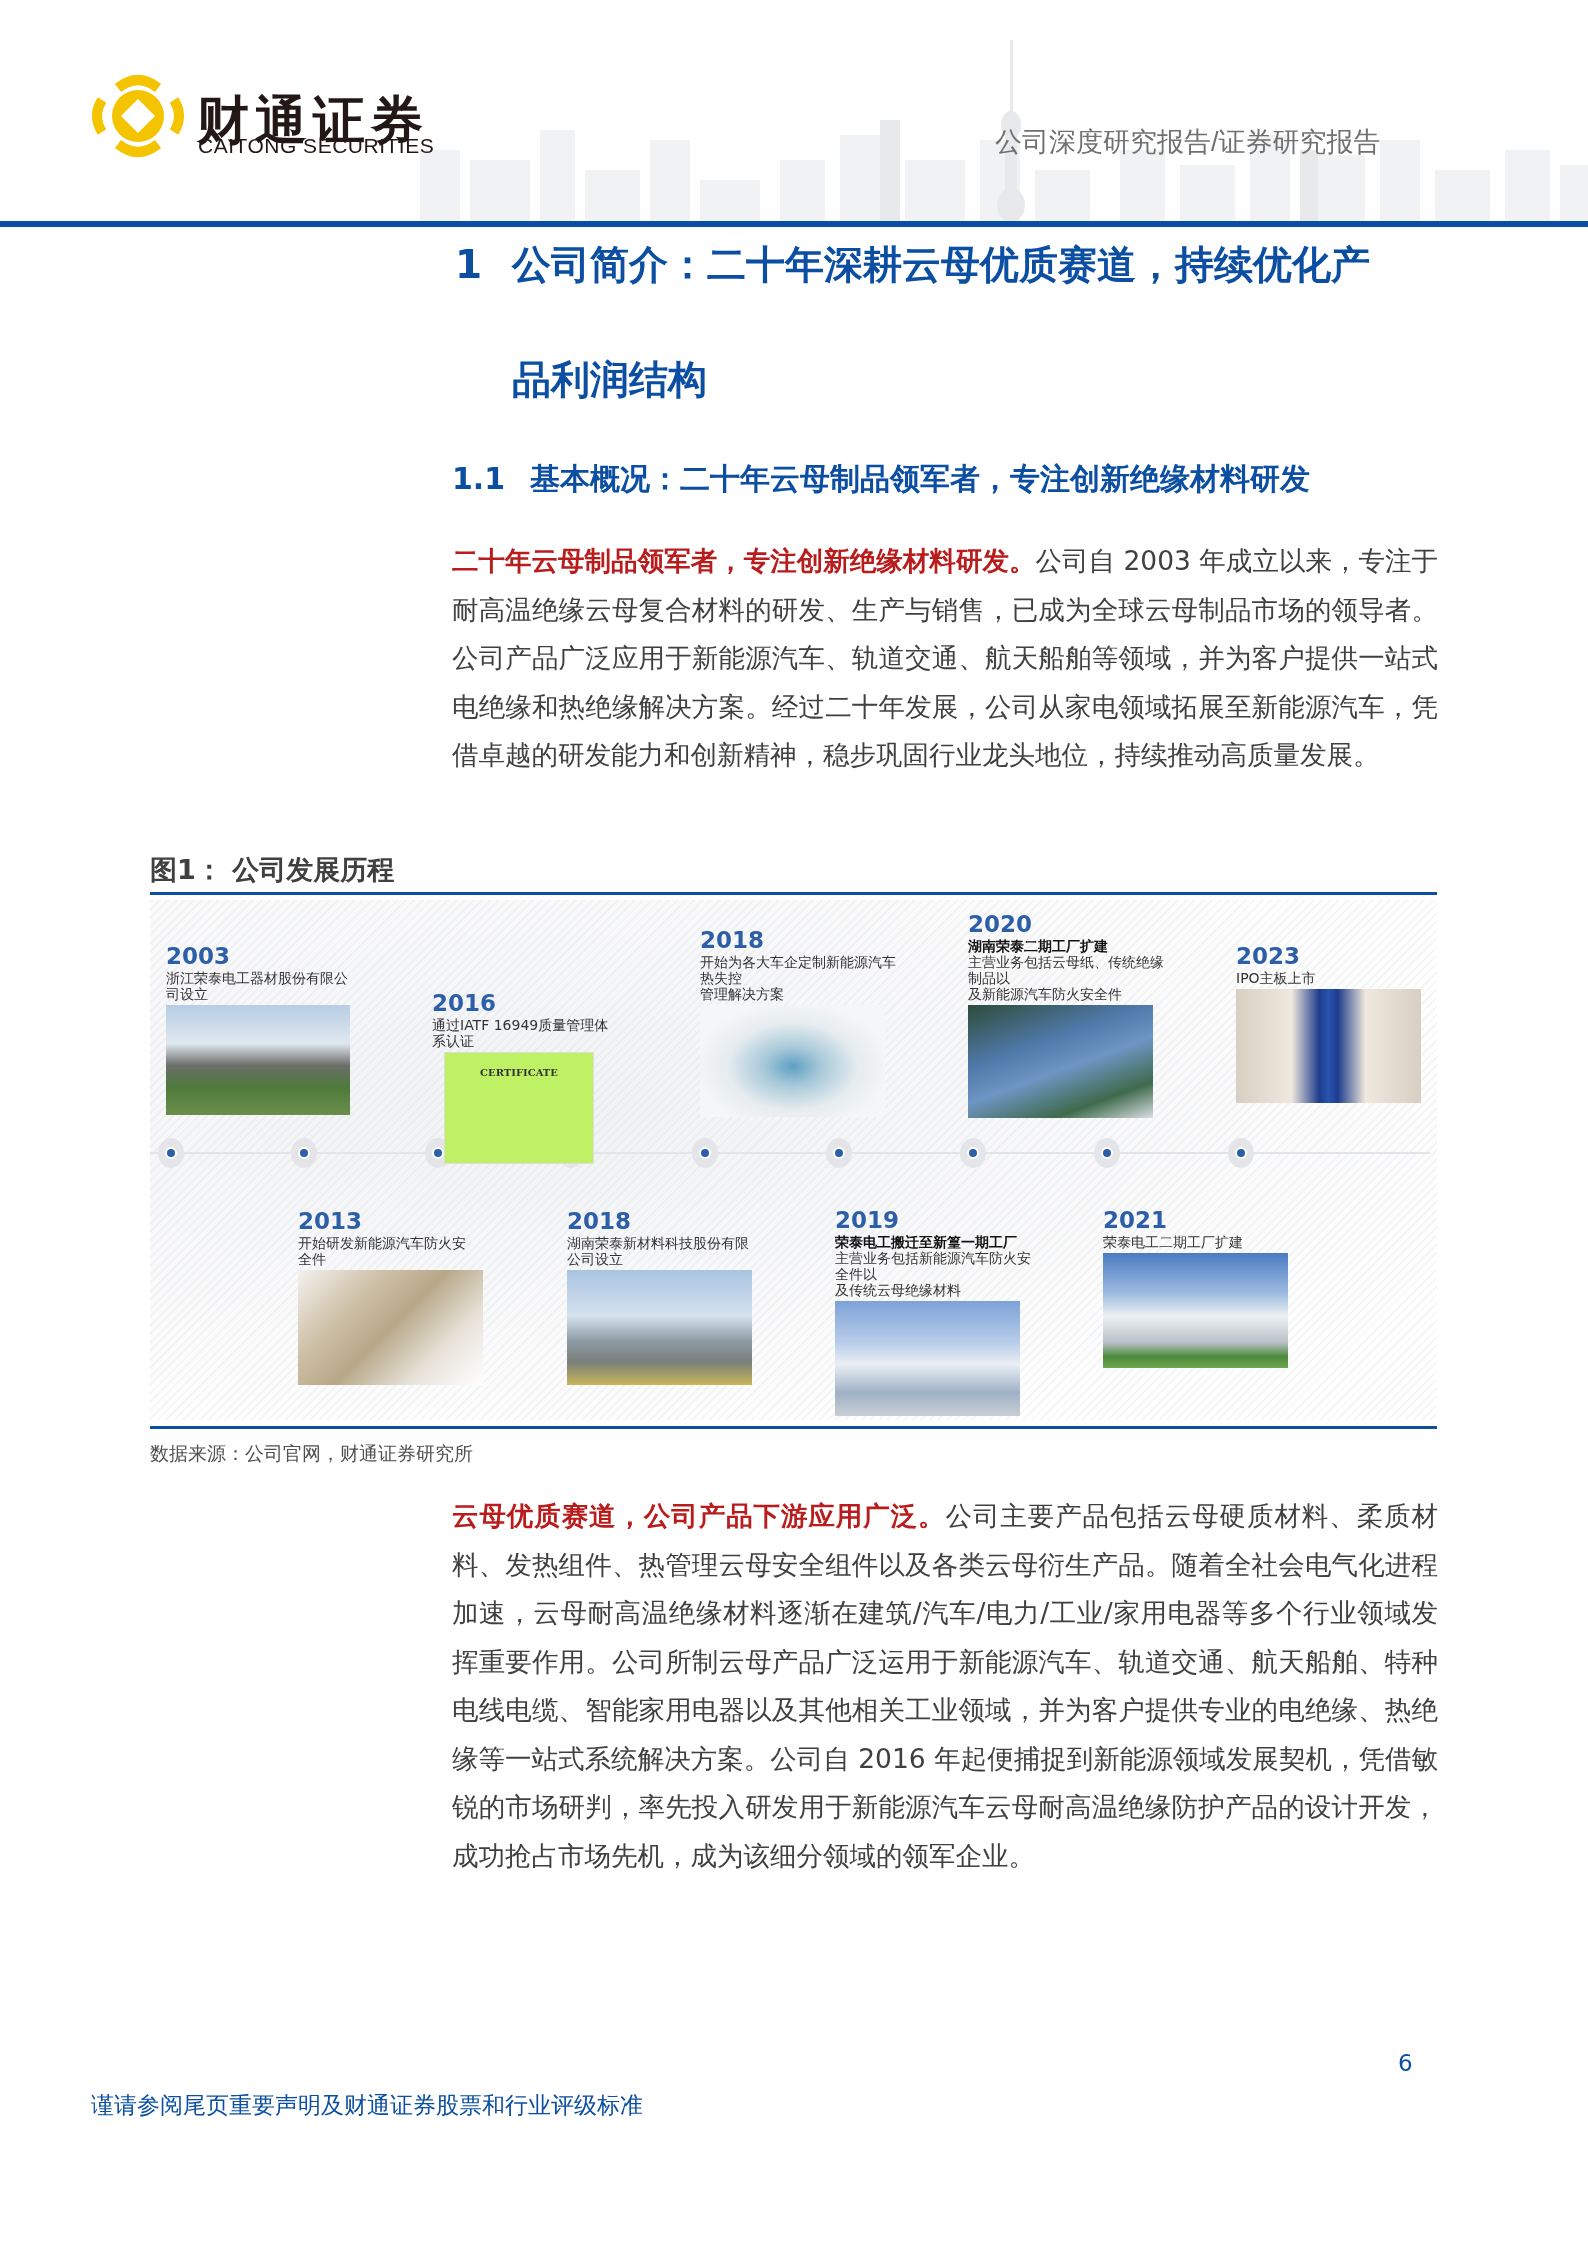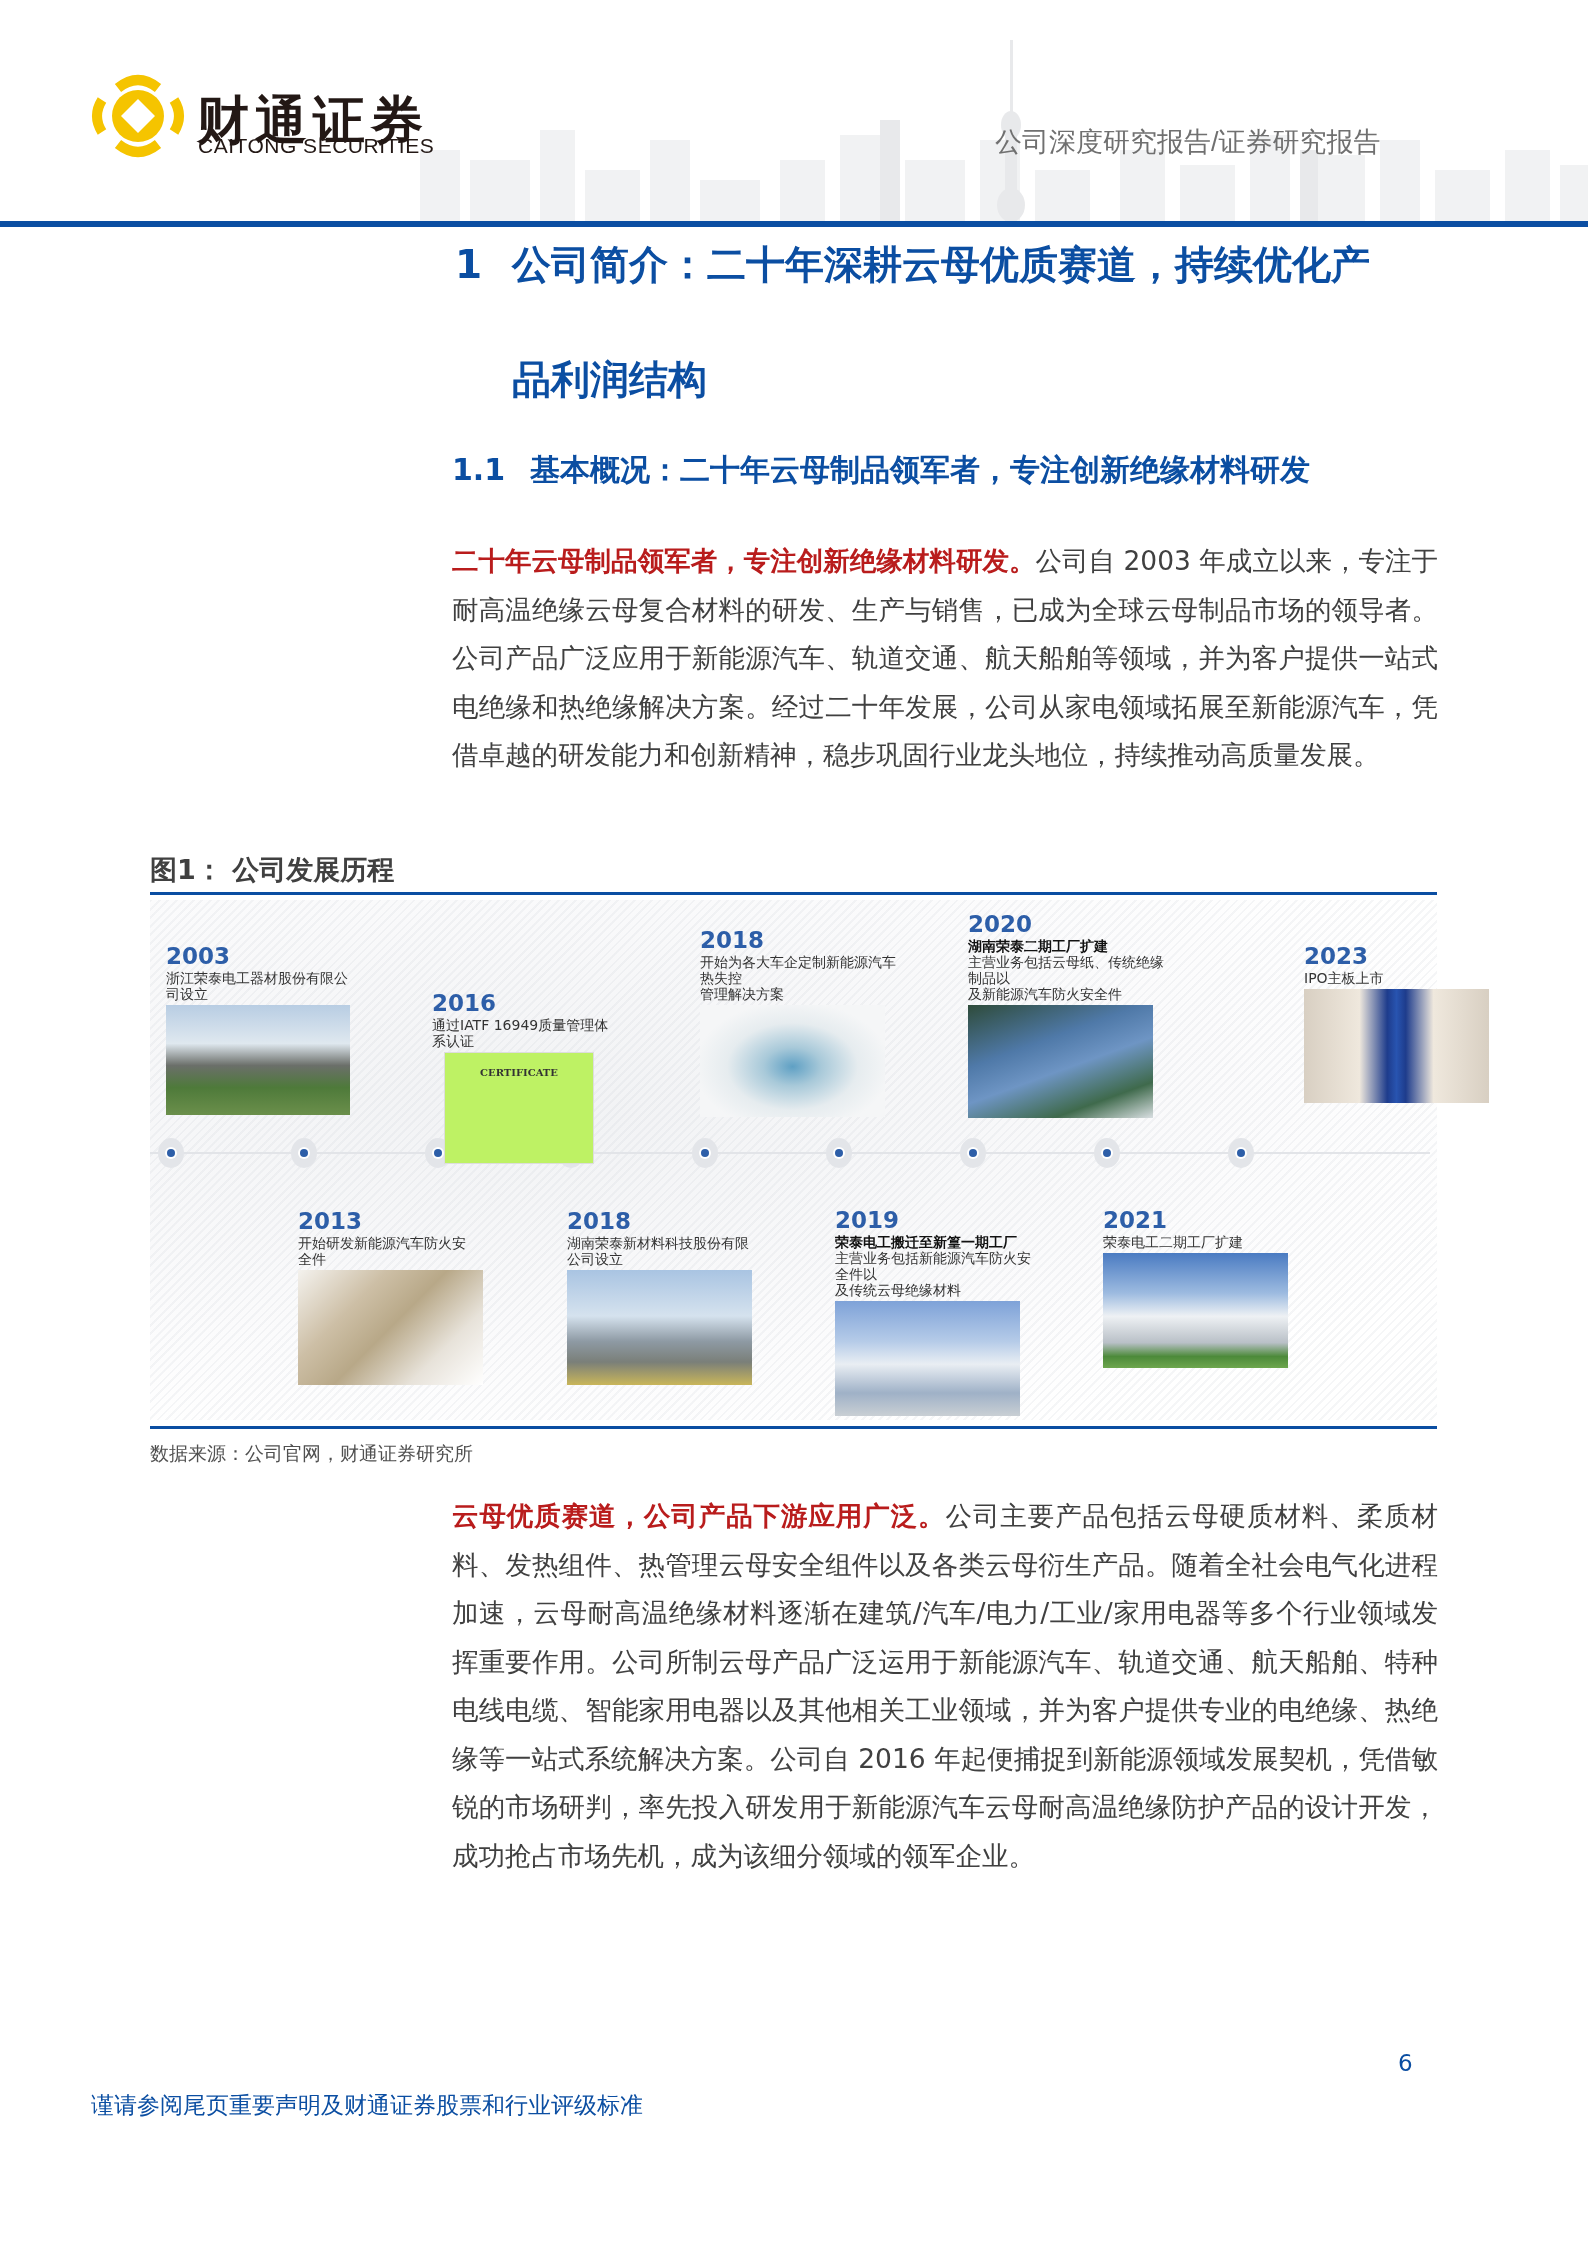--- a/index.html
+++ b/index.html
@@ -14,21 +14,21 @@
   .brand-en { position: absolute; left: 198px; top: 133px; font-size: 21px; color: #231815; letter-spacing: 0.5px;
               font-family: "Liberation Sans", sans-serif; line-height: 26px; }
   .report-type { position: absolute; left: 995px; top: 126px; font-size: 27px; color: #707070; line-height: 32px;
                  font-family: "Liberation Sans", "DejaVu Sans", sans-serif; }
   .header-bar { position: absolute; left: 0; top: 221px; width: 1588px; height: 6px; background: #0b4ea2; }
 
   
   .h1 { position: absolute; left: 455px; font-size: 39px; font-weight: bold; color: #0b4ea2; line-height: 50px; }
   .h1 .num { display: inline-block; width: 57px; }
   .h2 { position: absolute; left: 452px; top: 450px; font-size: 30px; font-weight: bold; color: #0b4ea2; line-height: 40px; }
-  .h2 .num { display: inline-block; width: 78px; }
+  .h2 .num { display: inline-block; width: 78px; margin-top: 9px; }
 
   
   .para { position: absolute; left: 452px; width: 986px; font-size: 26.5px; line-height: 48.5px; color: #404040;
           text-align: justify; }
   .para b { color: #b91c1c; }
 
   
   .fig-title { position: absolute; left: 150px; top: 852px; font-size: 27px; font-weight: bold; color: #404040; line-height: 36px; }
   .fig-rule { position: absolute; left: 150px; width: 1287px; height: 3px; background: #0b4ea2; }
   .fig-area { position: absolute; left: 150px; top: 900px; width: 1287px; height: 520px;
@@ -167,21 +167,21 @@
 </div>
 
 <div class="card" style="left:968px;top:910px;width:200px;">
   <div class="year">2020</div>
   <div class="desc bold">湖南荣泰二期工厂扩建</div>
   <div class="desc">主营业务包括云母纸、传统绝缘制品以</div>
   <div class="desc">及新能源汽车防火安全件</div>
   <div class="img img-aerial" style="width:185px;height:113px;"></div>
 </div>
 
-<div class="card" style="left:1304px;top:942px;width:190px;">
+<div class="card" style="left:1236px;top:942px;width:190px;">
   <div class="year">2023</div>
   <div class="desc">IPO主板上市</div>
   <div class="img img-ipo" style="width:185px;height:114px;"></div>
 </div>
 
 <div class="card" style="left:298px;top:1207px;width:180px;">
   <div class="year">2013</div>
   <div class="desc">开始研发新能源汽车防火安全件</div>
   <div class="img img-parts" style="width:185px;height:115px;"></div>
 </div>

